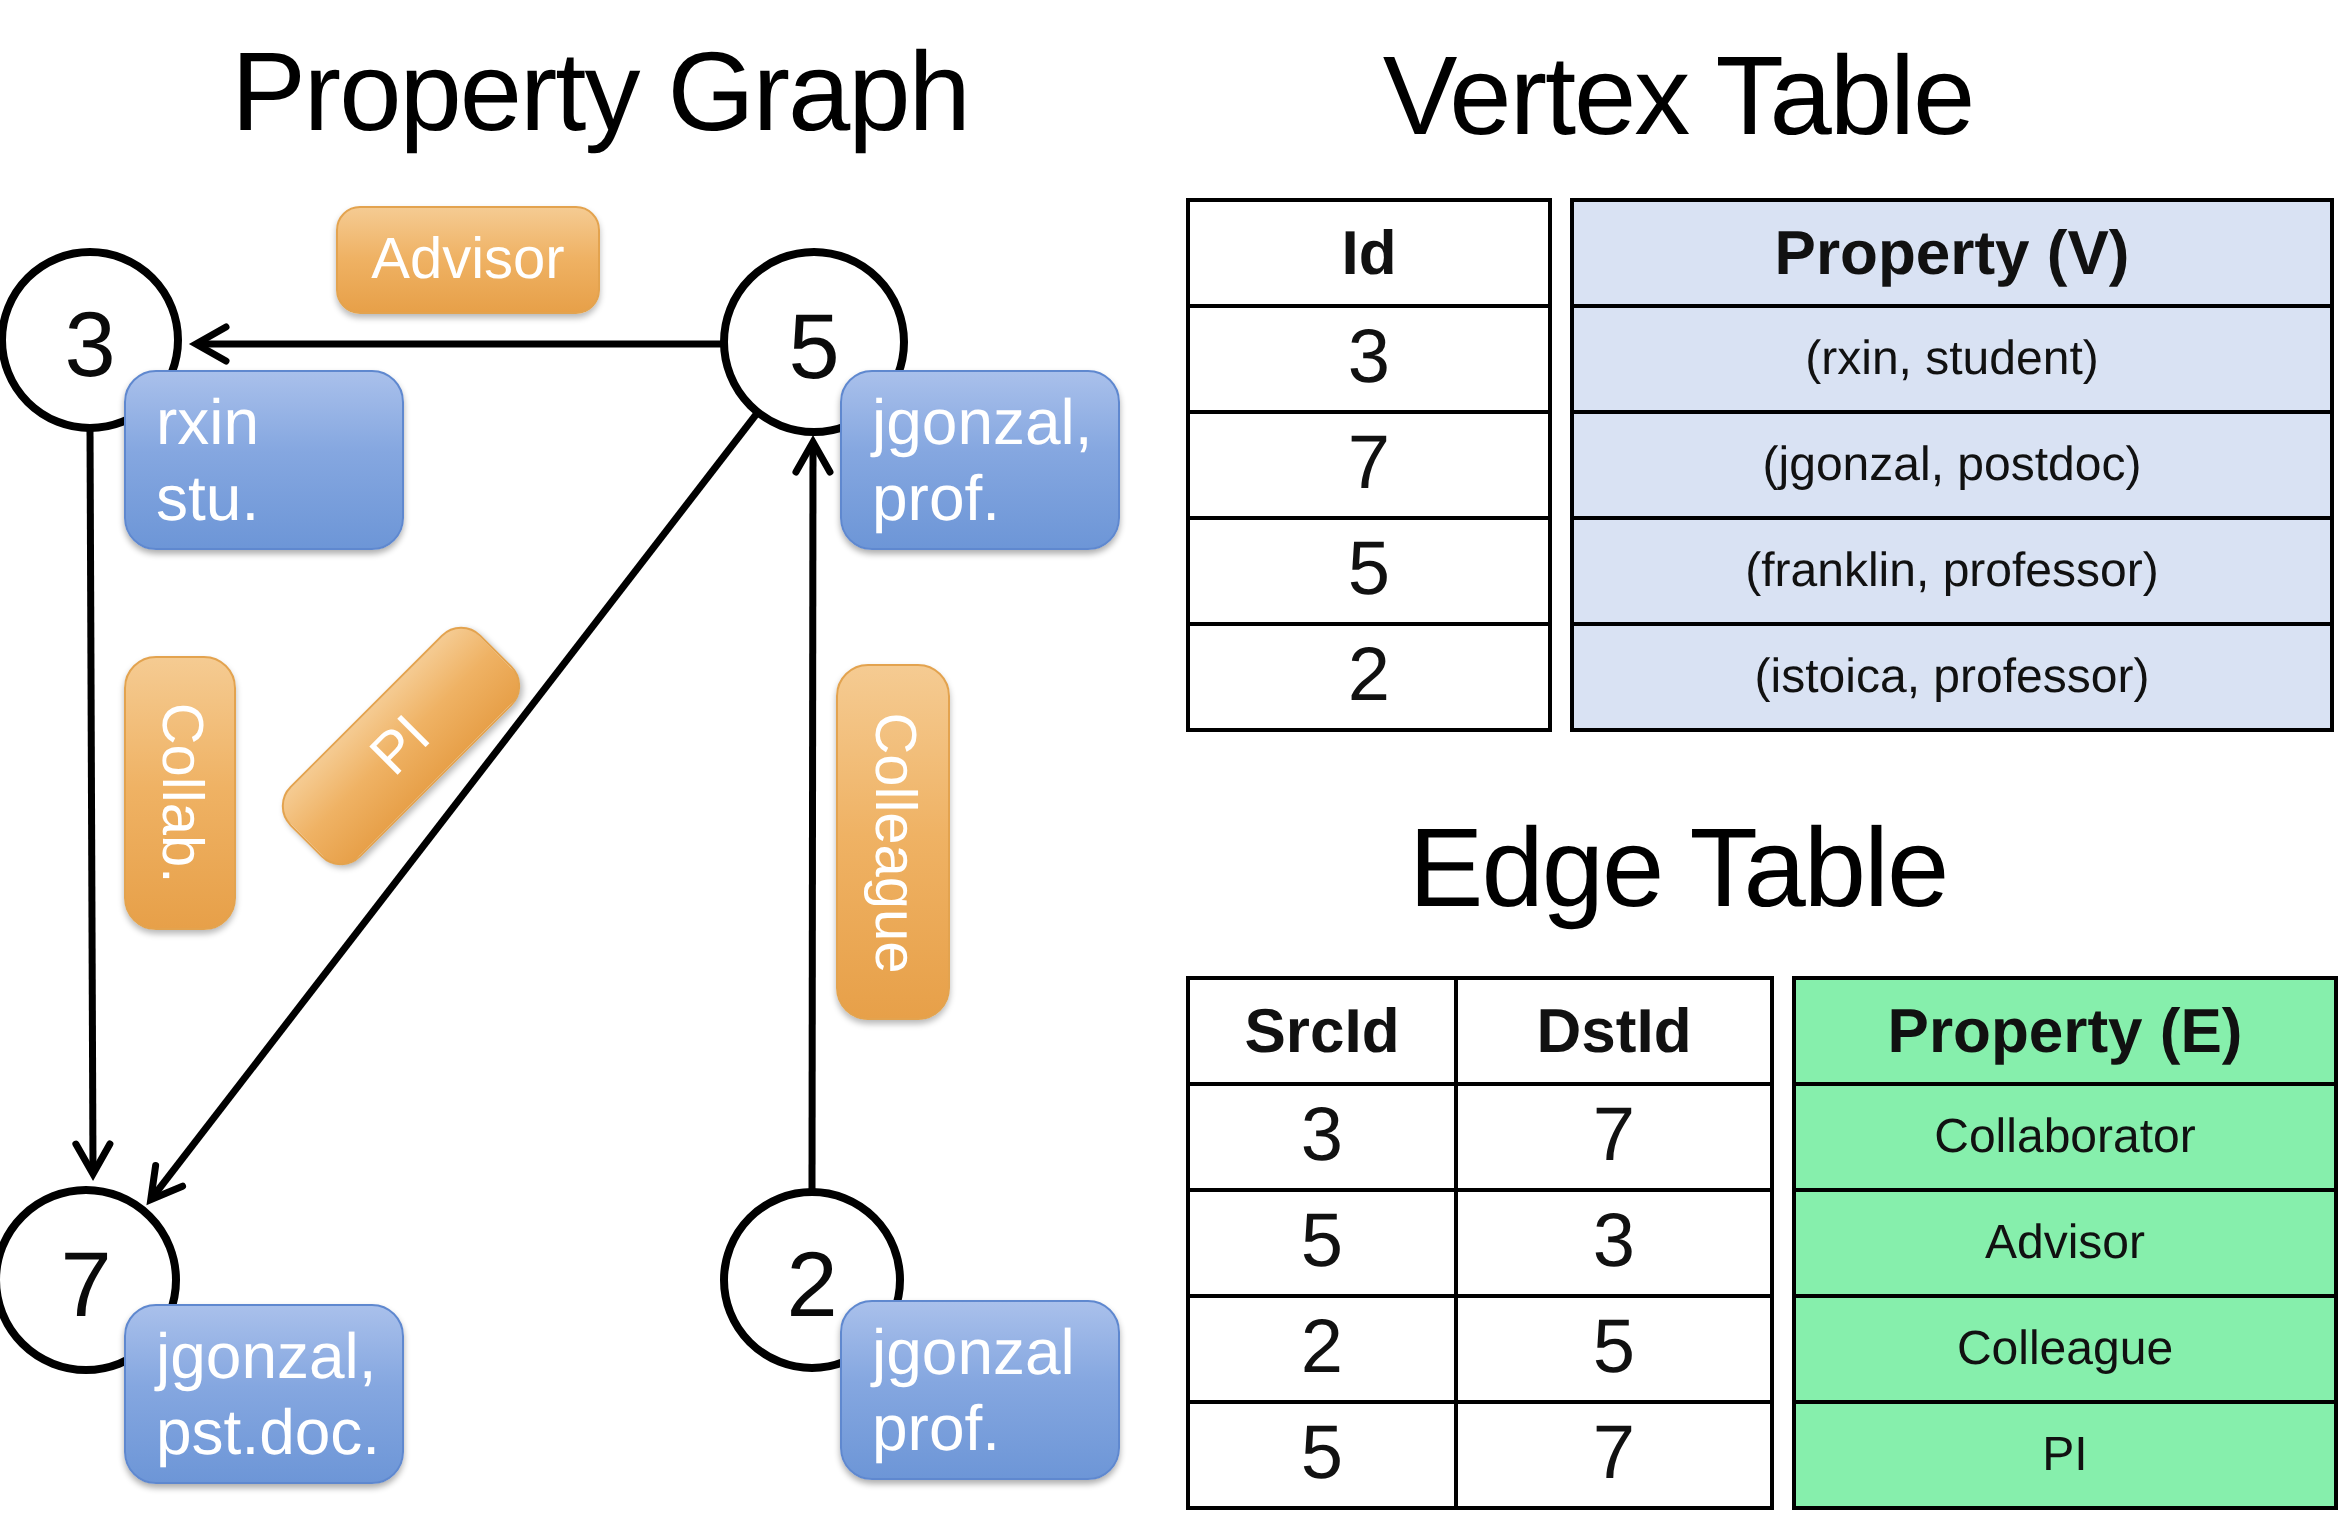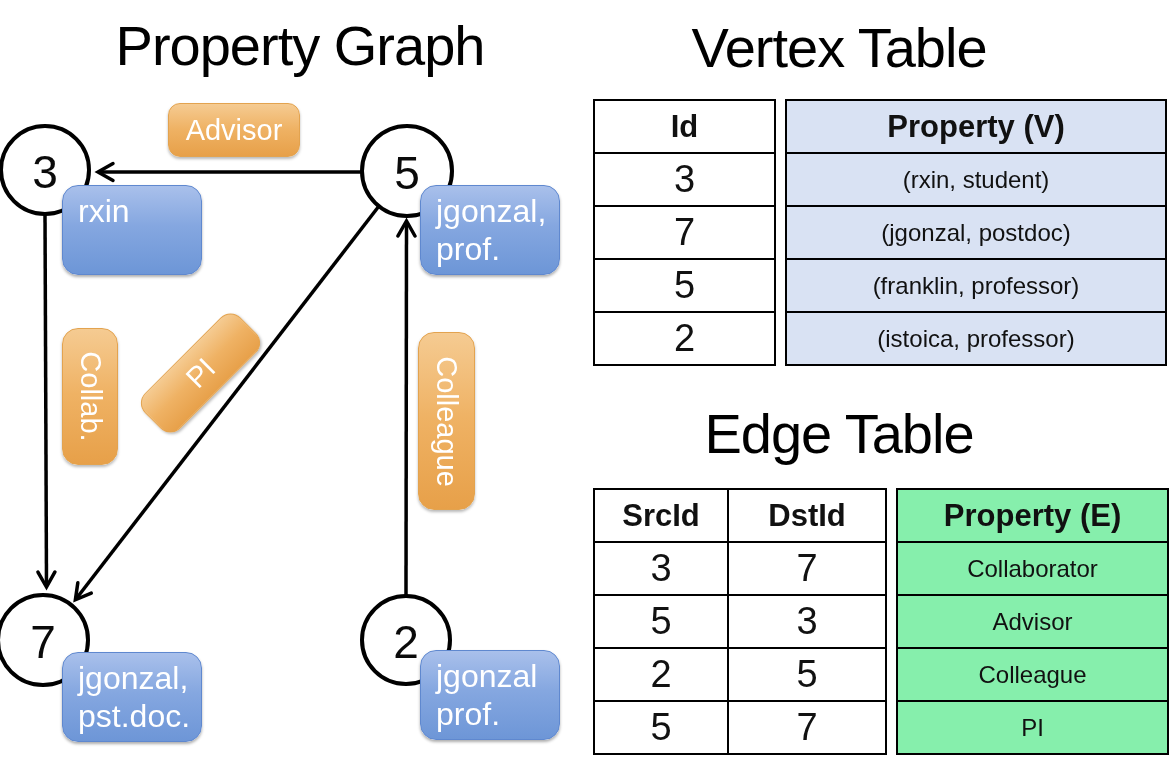--- a/index.html
+++ b/index.html
@@ -105,20 +105,21 @@
   </div>
   <div class="olabel" id="label-pi">
     <span>PI</span>
   </div>
   <div class="olabel" id="label-colleague">
     <span class="vtext">Colleague</span>
   </div>
 
   <div class="pbox" id="pbox-3">
     <span>rxin</span>
+    <span>stu.</span>
   </div>
   <div class="pbox" id="pbox-5">
     <span>jgonzal,</span>
     <span>prof.</span>
   </div>
   <div class="pbox" id="pbox-7">
     <span>jgonzal,</span>
     <span>pst.doc.</span>
   </div>
   <div class="pbox" id="pbox-2">

